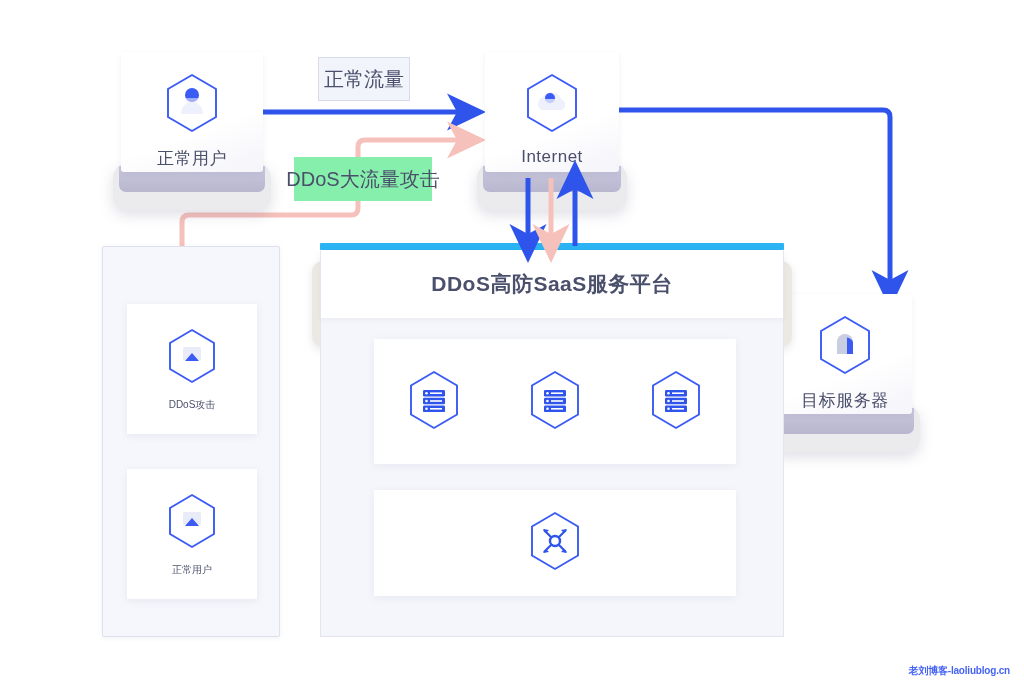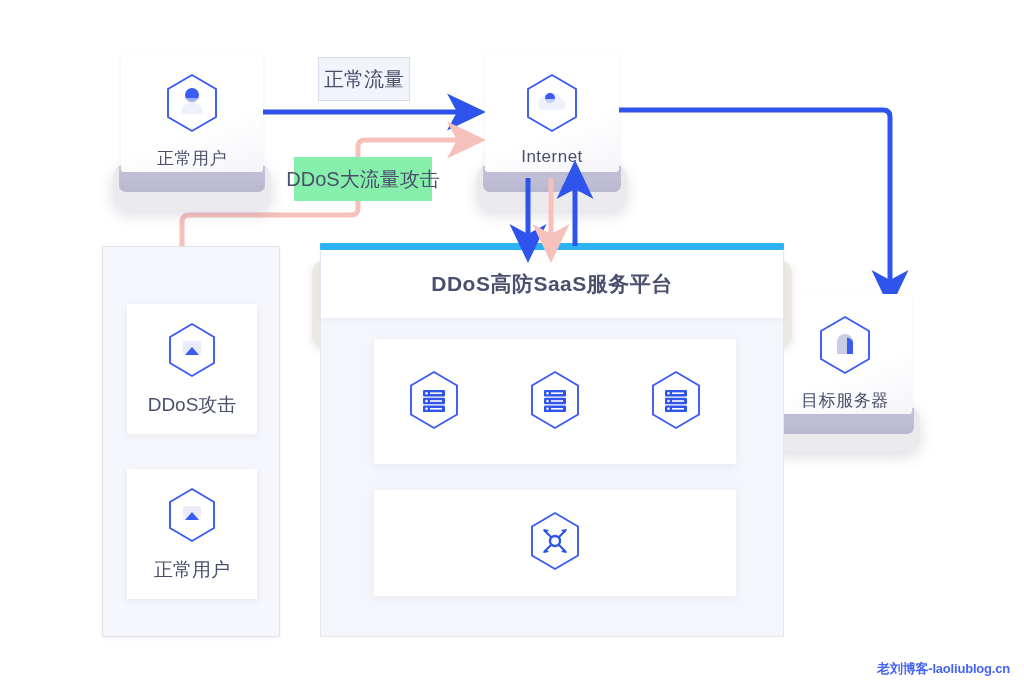--- a/index.html
+++ b/index.html
@@ -104,21 +104,21 @@
     box-shadow: 0 2px 7px rgba(130,130,170,0.13);
     display: flex;
     flex-direction: column;
     align-items: center;
     justify-content: center;
   }
   #attack-card-0 { top: 57px; }
   #attack-card-1 { top: 222px; }
   .attack-card .card-label {
     margin-top: 9px;
-    font-size: 19px;
+    font-size: 10px;
     color: #4a4f6b;
     white-space: nowrap;
   }
 
   
   #platform {
     position: absolute;
     left: 320px;
     top: 243px;
     width: 464px;
@@ -211,21 +211,21 @@
     width: 138px; height: 44px;
     background: #86efac;
     color: #4a4f6b;
   }
 
   
   #watermark {
     position: absolute;
     right: 14px;
     bottom: 14px;
-    font-size: 13px;
+    font-size: 10px;
     font-weight: bold;
     color: #3b5bf5;
     opacity: 0.95;
     z-index: 60;
     letter-spacing: -0.2px;
   }
 </style>
 </head>
 <body>
 

